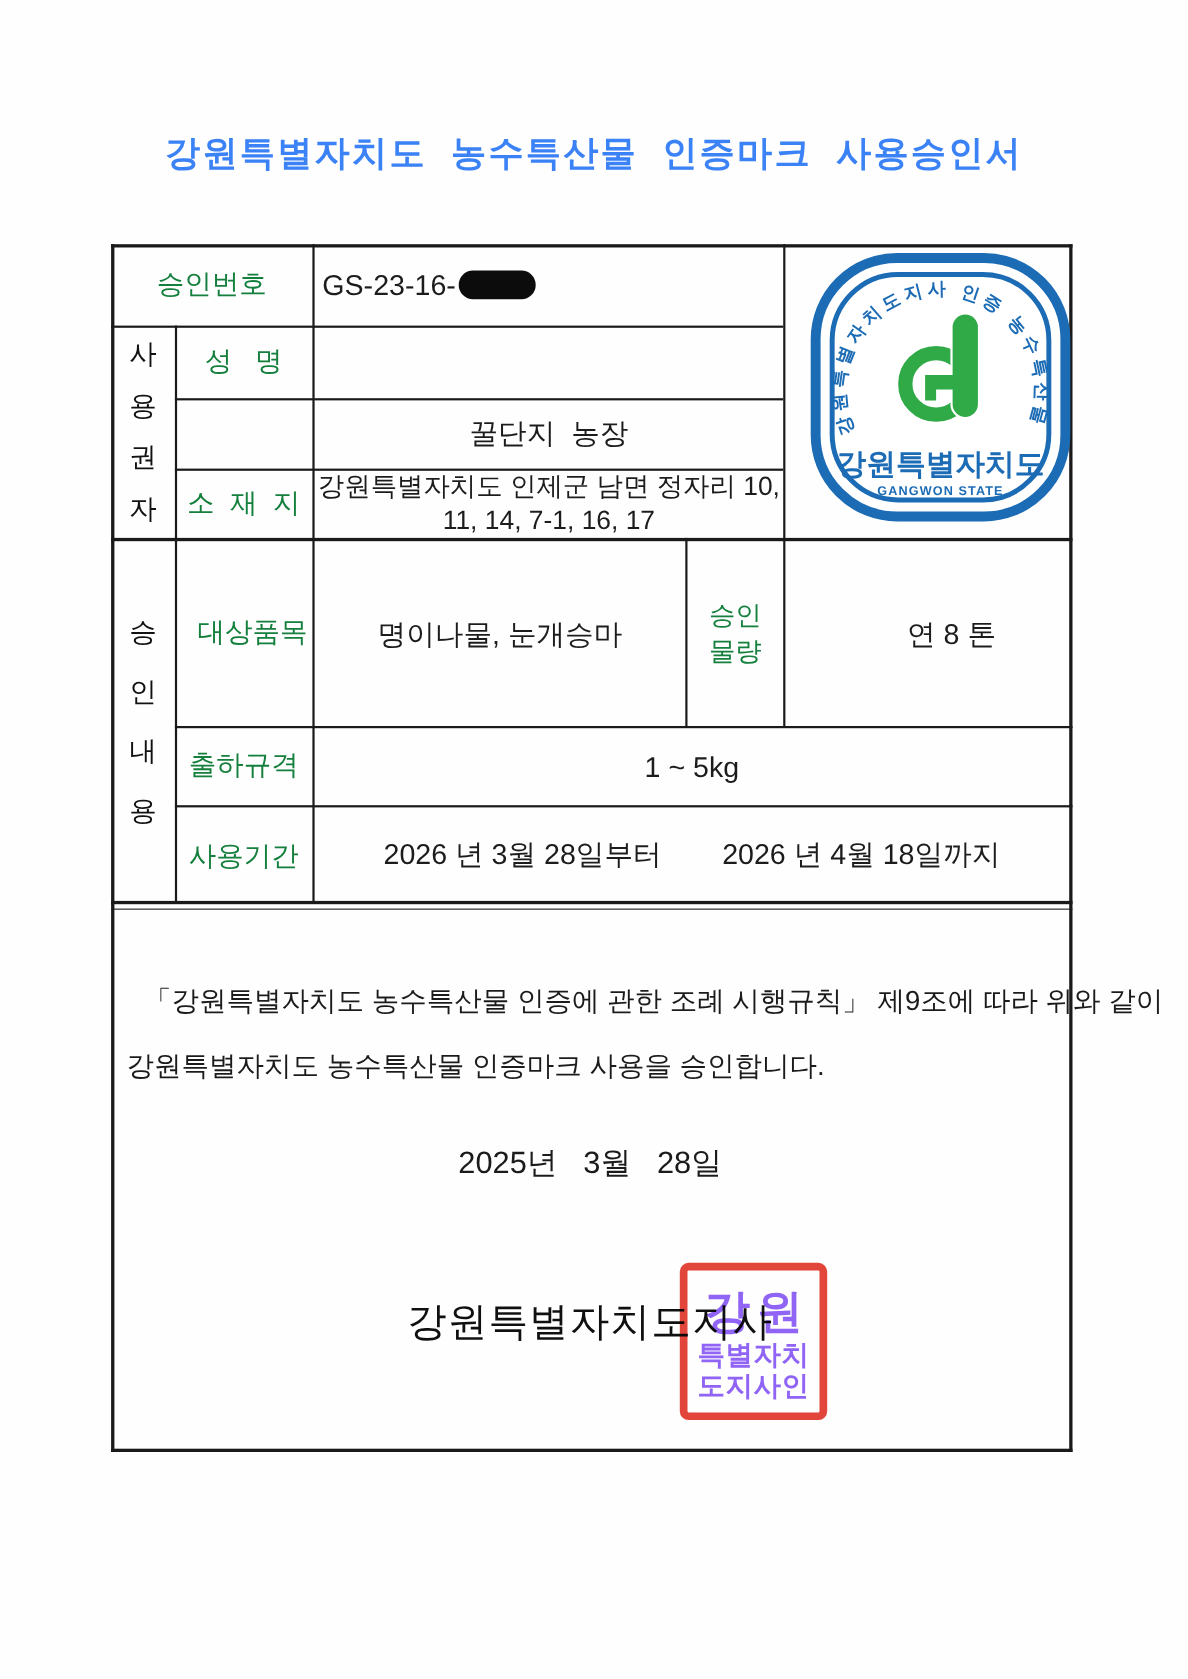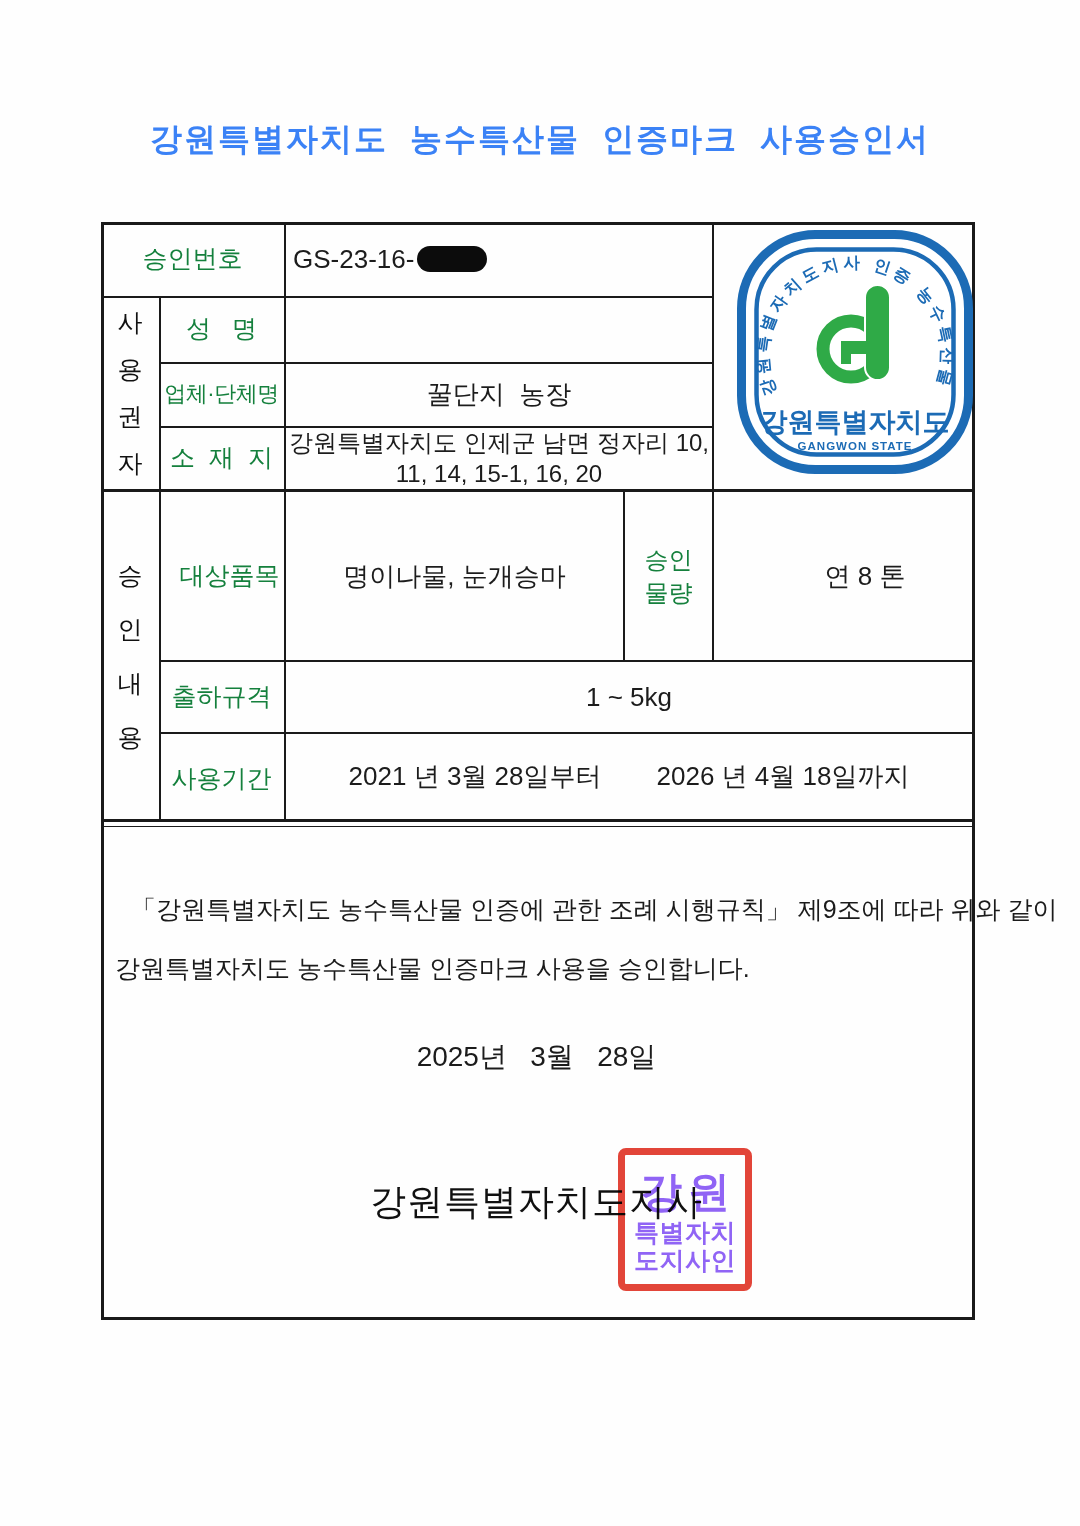--- a/index.html
+++ b/index.html
@@ -64,26 +64,25 @@
   <div class="cell label" style="left:101px;top:222px;width:183px;height:74px;">승인번호</div>
   <div class="cell value approval-value" style="left:286px;top:222px;width:426px;height:74px;"><span>GS-23-16-</span><span class="redact"></span></div>
 
   <div class="cell vert" style="left:101px;top:296px;width:58px;height:194px;line-height:47px;">사
 용
 권
 자</div>
 
   <div class="cell label" style="left:159px;top:296px;width:125px;height:66px;">성   명</div>
 
-  <div class="cell label org-label" style="left:159px;top:362px;width:125px;height:64px;">업체·단체명</div>
   <div class="cell value" style="left:286px;top:362px;width:426px;height:64px;">꿀단지  농장</div>
 
   <div class="cell label" style="left:159px;top:426px;width:125px;height:64px;">소  재  지</div>
   <div class="cell value addr-value" style="left:286px;top:426px;width:426px;height:64px;">강원특별자치도 인제군 남면 정자리 10,
-11, 14, 15-1, 16, 20</div>
+11, 14, 7-1, 16, 17</div>
 
   <div class="abs" style="left:736px;top:229px;width:238px;height:246px;">
     <svg width="238" height="246" viewBox="0 0 238 246">
       <rect x="5.5" y="5.5" width="227" height="235" rx="74" fill="#ffffff" stroke="#1c6bb5" stroke-width="9"></rect>
       <rect x="20.5" y="20.5" width="197" height="205" rx="60" fill="#ffffff" stroke="#1c6bb5" stroke-width="4.5"></rect>
       <path id="gw-arc" d="M 47.7 176 A 87 87 0 1 1 190.3 176" fill="none"></path>
       <text font-size="16.5" font-weight="bold" fill="#1c6bb5" letter-spacing="4"><textPath href="#gw-arc" startOffset="14">강원특별자치도지사 인증 농수특산물</textPath></text>
       <g transform="translate(85,56)">
         <circle cx="30" cy="64" r="28" fill="#ffffff" stroke="#2faa47" stroke-width="13"></circle>
         <rect x="44" y="0" width="25" height="95" rx="12.5" fill="#2faa47" stroke="#ffffff" stroke-width="2"></rect>
@@ -102,21 +101,21 @@
   <div class="cell label" style="left:159px;top:492px;width:125px;height:168px;padding-left:16px;">대상품목</div>
   <div class="cell value" style="left:286px;top:492px;width:337px;height:168px;">명이나물, 눈개승마</div>
   <div class="cell label qty-label" style="left:625px;top:492px;width:87px;height:168px;">승인
 물량</div>
   <div class="cell value" style="left:714px;top:492px;width:258px;height:168px;padding-left:44px;">연 8 톤</div>
 
   <div class="cell label" style="left:159px;top:662px;width:125px;height:70px;">출하규격</div>
   <div class="cell value" style="left:286px;top:662px;width:686px;height:70px;">1 ~ 5kg</div>
 
   <div class="cell label" style="left:159px;top:734px;width:125px;height:89px;">사용기간</div>
-  <div class="cell value period" style="left:286px;top:734px;width:686px;height:85px;"><span>2021 년 3월 28일부터</span><span>2026 년 4월 18일까지</span></div>
+  <div class="cell value period" style="left:286px;top:734px;width:686px;height:85px;"><span>2026 년 3월 28일부터</span><span>2026 년 4월 18일까지</span></div>
 
   <div class="bodyline" style="left:131px;top:893px;">「강원특별자치도 농수특산물 인증에 관한 조례 시행규칙」 제9조에 따라 위와 같이</div>
   <div class="bodyline" style="left:115px;top:952px;">강원특별자치도 농수특산물 인증마크 사용을 승인합니다.</div>
 
   <div class="dateline">2025년   3월   28일</div>
 
   <div class="signer">강원특별자치도지사</div>
 
   <div class="seal">
     <div class="seal-r1">강원</div>

